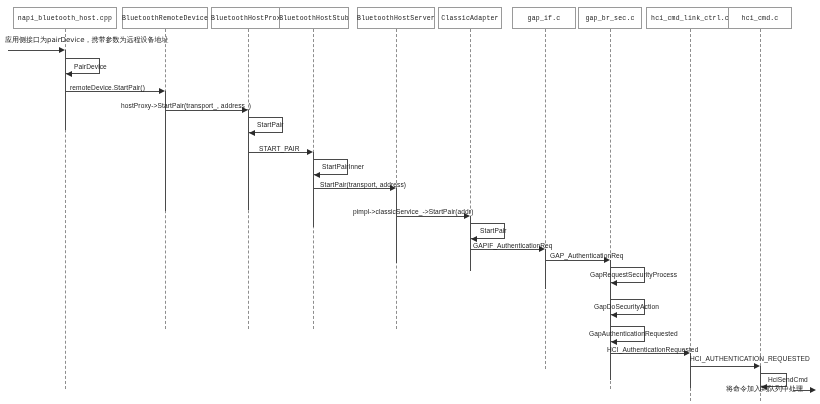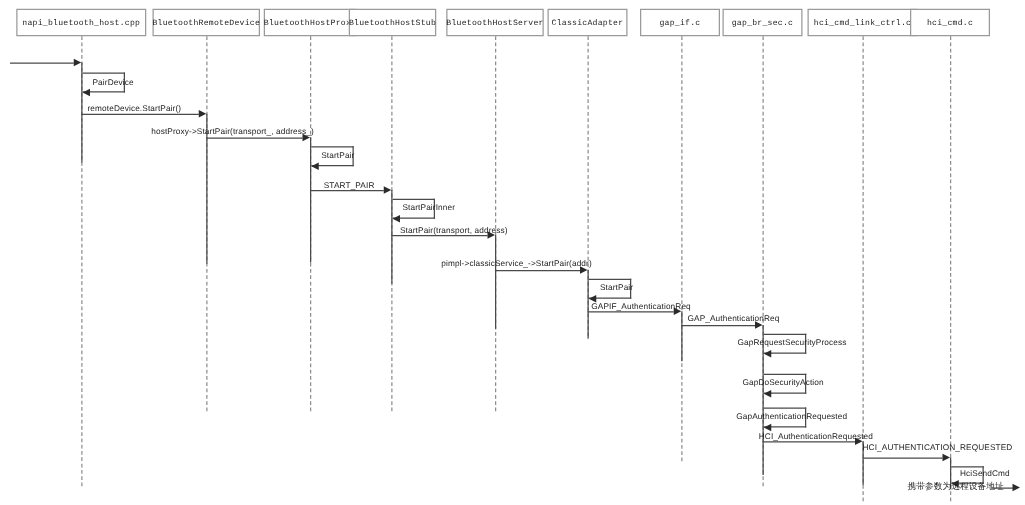--- a/index.html
+++ b/index.html
@@ -145,20 +145,21 @@
   <div class="activation" style="left:165px; top:91px;  height:120px;"></div>
   <div class="activation" style="left:248px; top:110px; height:100px;"></div>
   <div class="activation" style="left:313px; top:152px; height:75px;"></div>
   <div class="activation" style="left:396px; top:188px; height:75px;"></div>
   <div class="activation" style="left:470px; top:216px; height:55px;"></div>
   <div class="activation" style="left:545px; top:249px; height:40px;"></div>
   <div class="activation" style="left:610px; top:260px; height:120px;"></div>
   <div class="activation" style="left:690px; top:353px; height:35px;"></div>
   <div class="activation" style="left:760px; top:366px; height:25px;"></div>
 
+  <div class="note-label" style="left:5px; top:35px;">应用侧接口为pairDevice，携带参数为远程设备地址</div>
   <div class="msg-line" style="left:8px; top:50px; width:51px;"></div>
   <div class="arrow-right" style="left:59px; top:47px;"></div>
 
   <div class="selfcall" style="left:66px; top:58px; width:34px; height:16px;"></div>
   <div class="arrow-left" style="left:66px; top:71px;"></div>
   <div class="msg-label" style="left:74px; top:63px;">PairDevice</div>
 
   <div class="msg-line" style="left:65px; top:91px; width:94px;"></div>
   <div class="arrow-right" style="left:159px; top:88px;"></div>
   <div class="msg-label" style="left:70px; top:84px;">remoteDevice.StartPair()</div>
@@ -216,17 +217,17 @@
   <div class="msg-label" style="left:607px; top:346px;">HCI_AuthenticationRequested</div>
 
   <div class="msg-line" style="left:690px; top:366px; width:64px;"></div>
   <div class="arrow-right" style="left:754px; top:363px;"></div>
   <div class="msg-label" style="left:690px; top:355px;">HCI_AUTHENTICATION_REQUESTED</div>
 
   <div class="selfcall" style="left:761px; top:373px; width:26px; height:14px;"></div>
   <div class="arrow-left" style="left:761px; top:384px;"></div>
   <div class="msg-label" style="left:768px; top:376px;">HciSendCmd</div>
 
-  <div class="note-label" style="left:726px; top:384px;">携带参数为远程设备地址</div>
+  <div class="note-label" style="left:726px; top:384px;">将命令加入到队列中处理</div>
   <div class="msg-line" style="left:793px; top:390px; width:19px;"></div>
   <div class="arrow-right" style="left:810px; top:387px;"></div>
 
 </div>
 
 </body></html>

